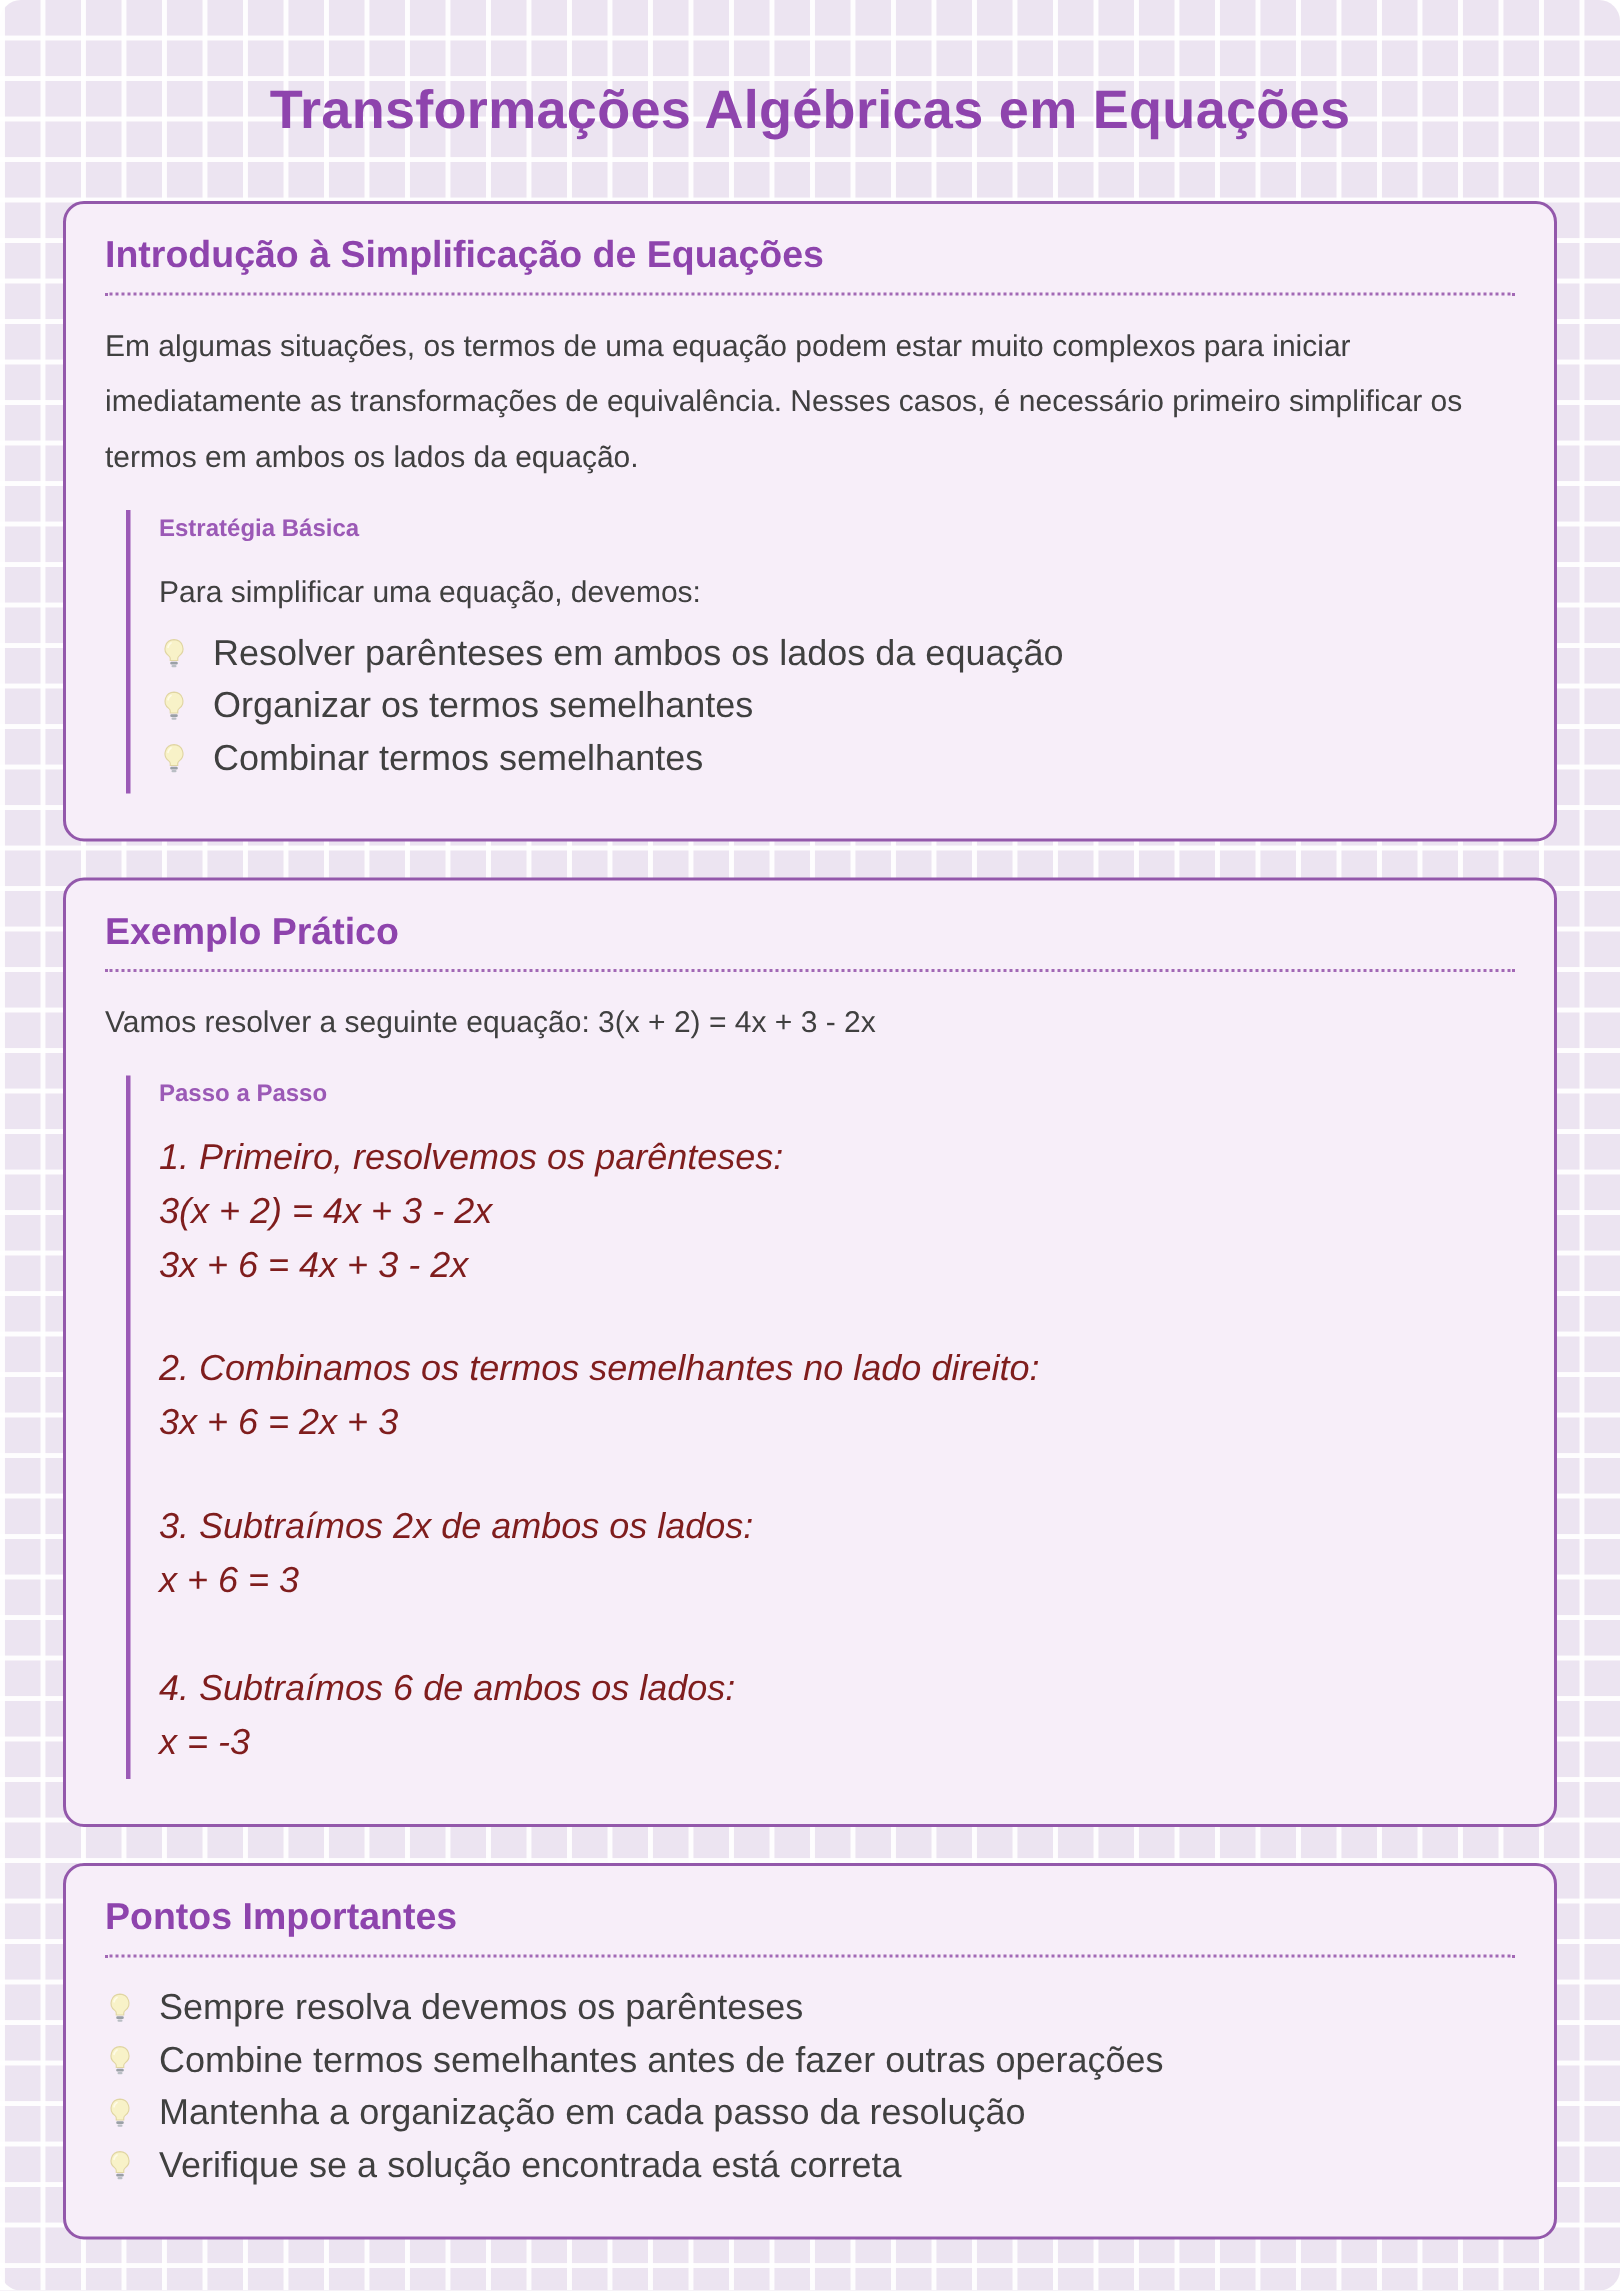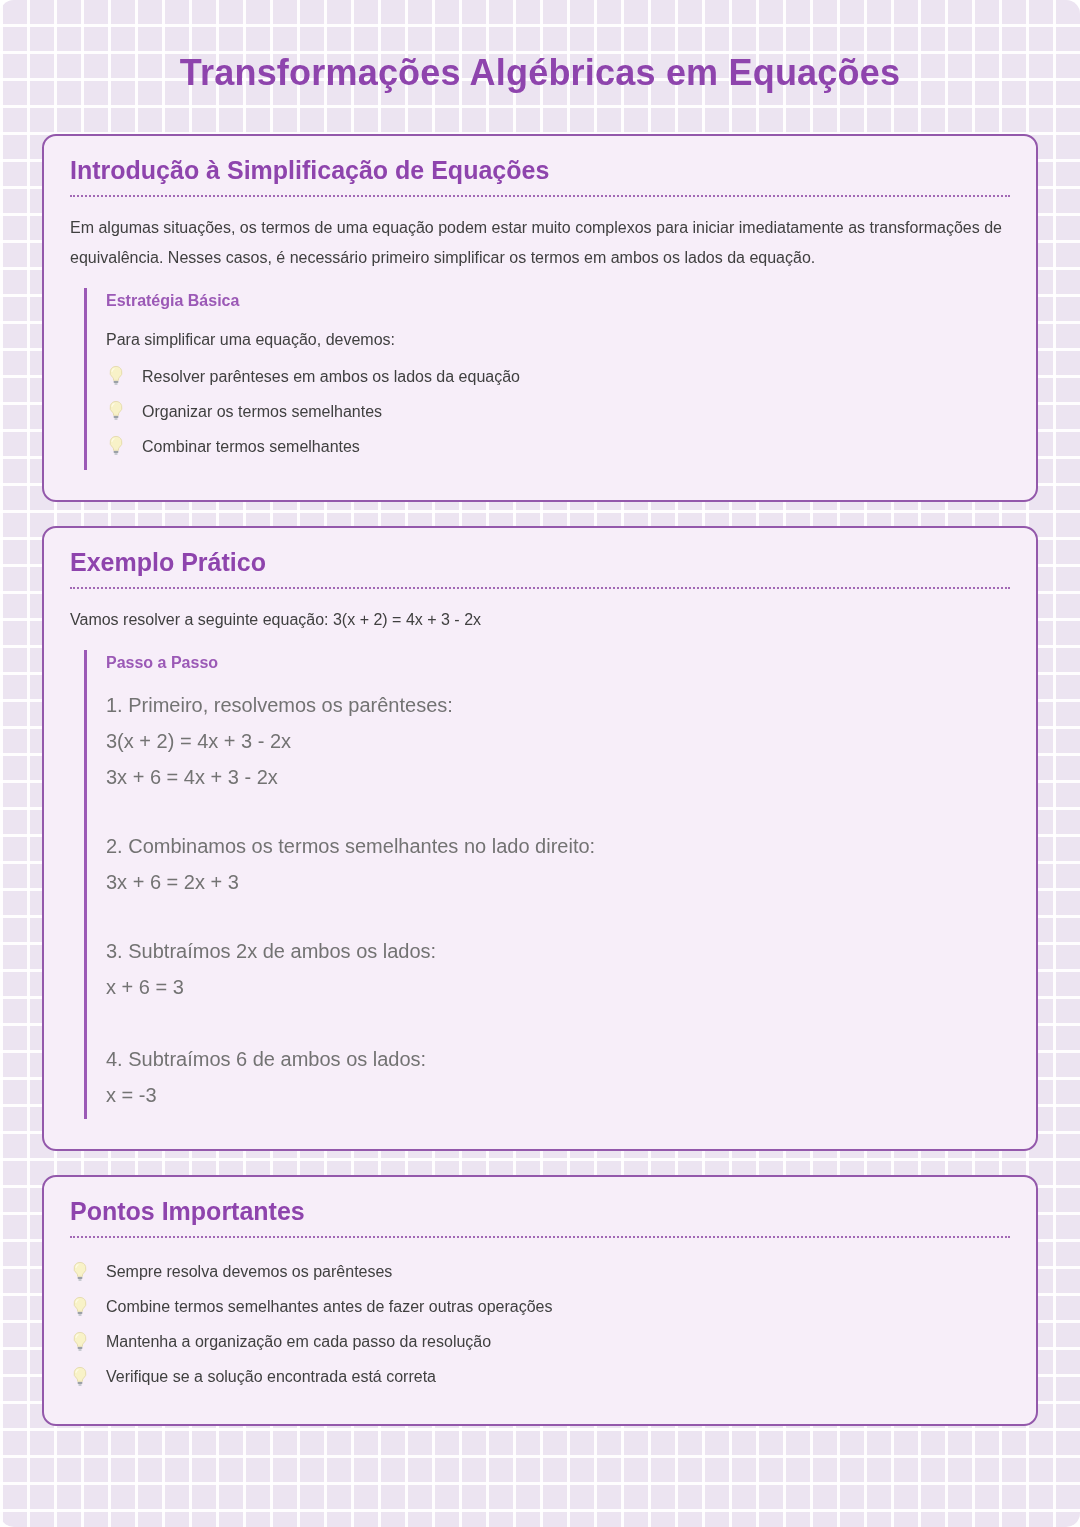--- a/index.html
+++ b/index.html
@@ -41,21 +41,21 @@
     color: #8e44ad;
     font-size: 25px;
     font-weight: 700;
     padding-bottom: 10px;
     border-bottom: 2px dotted #a268b5;
     margin-bottom: 16px;
   }
 
   .body-text {
     color: #404040;
-    font-size: 16px;
+    font-size: 20px;
     line-height: 1.85;
   }
 
   .subsection {
     border-left: 3px solid #9b59b6;
     margin: 16px 0 0 14px;
     padding: 4px 0 6px 19px;
   }
 
   .sub-heading {
@@ -66,31 +66,32 @@
   }
 
   .bullet-list { list-style: none; margin-top: 4px; }
   .bullet-item {
     display: flex;
     align-items: center;
     gap: 16px;
     min-height: 35px;
     line-height: 35px;
   }
-  .bullet-text { color: #404040; font-size: 16px; }
+  .bullet-text { color: #404040; font-size: 24px; }
   .bulb { width: 20px; height: 22px; flex: 0 0 auto; }
   .bulb svg { width: 20px; height: 22px; display: block; }
 
   .steps { margin-top: 8px; }
   .step { margin-bottom: 33px; }
   .step:last-child { margin-bottom: 0; margin-top: 36px; }
   .step-label, .step-lines {
-    color: #737373;
-    font-size: 20px;
+    color: #7f1d1d;
+    font-size: 24px;
     line-height: 36px;
+    font-style: italic;
   }
   .step-lines { white-space: pre-line; }
 </style>
 </head>
 <body>
 
 <div class="page">
 
   <h1 class="page-title">Transformações Algébricas em Equações</h1>
 

